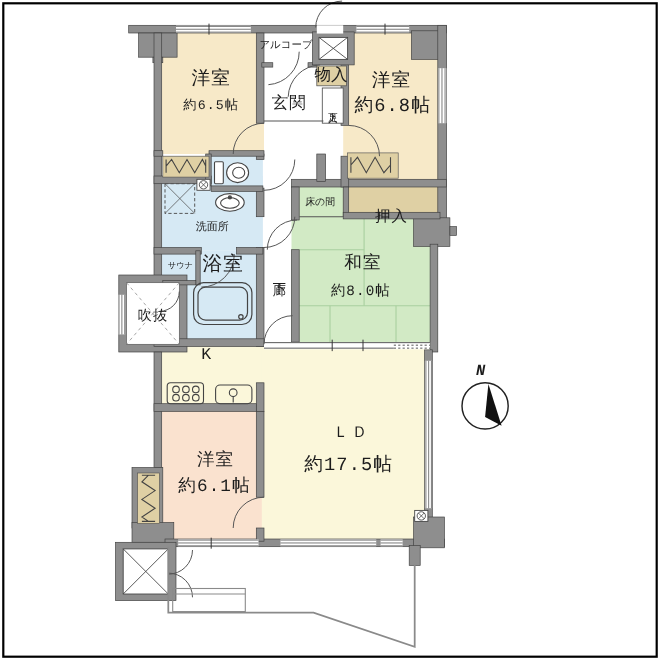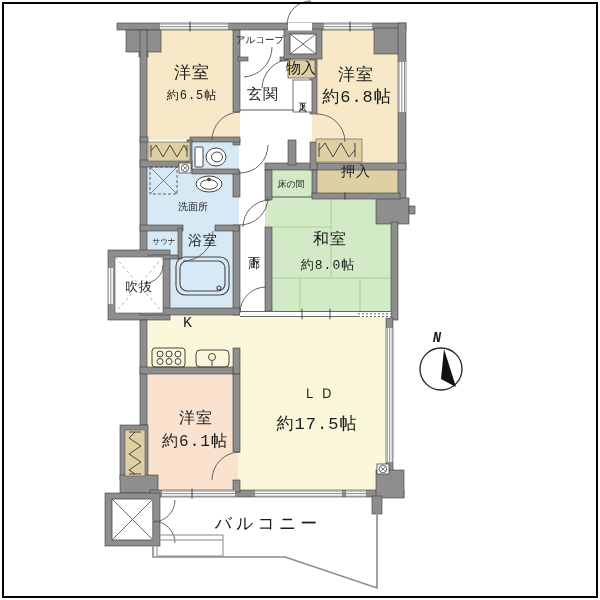--- a/index.html
+++ b/index.html
@@ -230,31 +230,30 @@
 </svg>
 
 <div class="lbl" style="left:192px;top:73px;font-size:17px">洋室</div>
 <div class="lbl" style="left:192px;top:96px;font-size:12px">約6.5帖</div>
 <div class="lbl" style="left:260px;top:41px;font-size:9.5px;letter-spacing:0">アルコーブ</div>
 <div class="lbl" style="left:263px;top:95px;font-size:15px">玄関</div>
 <div class="lbl" style="left:301px;top:69px;font-size:15px;letter-spacing:0">物入</div>
 <div class="lbl v" style="left:302px;top:96px;font-size:8.5px">下足入</div>
 <div class="lbl" style="left:356px;top:75px;font-size:17px">洋室</div>
 <div class="lbl" style="left:357px;top:97px;font-size:17px">約6.8帖</div>
-<div class="lbl" style="left:356px;top:172px;font-size:14px">押入</div>
+<div class="lbl" style="left:356px;top:198px;font-size:14px">押入</div>
 <div class="lbl" style="left:291px;top:185px;font-size:9px;letter-spacing:0">床の間</div>
 <div class="lbl" style="left:330px;top:240px;font-size:16px">和室</div>
 <div class="lbl" style="left:328px;top:265px;font-size:13px">約8.0帖</div>
 <div class="lbl" style="left:193px;top:208px;font-size:10px;letter-spacing:0">洗面所</div>
-<div class="lbl" style="left:203px;top:241px;font-size:14px">浴室</div>
+<div class="lbl" style="left:203px;top:241px;font-size:18px">浴室</div>
 <div class="lbl" style="left:164px;top:243px;font-size:7.5px;letter-spacing:0">サウナ</div>
 <div class="lbl" style="left:139px;top:287px;font-size:13px">吹抜</div>
 <div class="lbl v" style="left:253px;top:247px;font-size:12px">廊下</div>
 <div class="lbl" style="left:188px;top:323px;font-size:15px">K</div>
 <div class="lbl" style="left:196px;top:419px;font-size:16px">洋室</div>
 <div class="lbl" style="left:195px;top:442px;font-size:16px">約6.1帖</div>
 <div class="lbl" style="left:320px;top:394px;font-size:14px;letter-spacing:3px">ＬＤ</div>
 <div class="lbl" style="left:317px;top:424px;font-size:17px">約17.5帖</div>
-<div class="lbl sp" style="left:268px;top:524px;font-size:17px">バルコニー</div>
 <div class="lbl n" style="left:437px;top:338px;font-size:14px">N</div>
 
 <div class="frame"></div>
 </div>
 
 </body></html>

